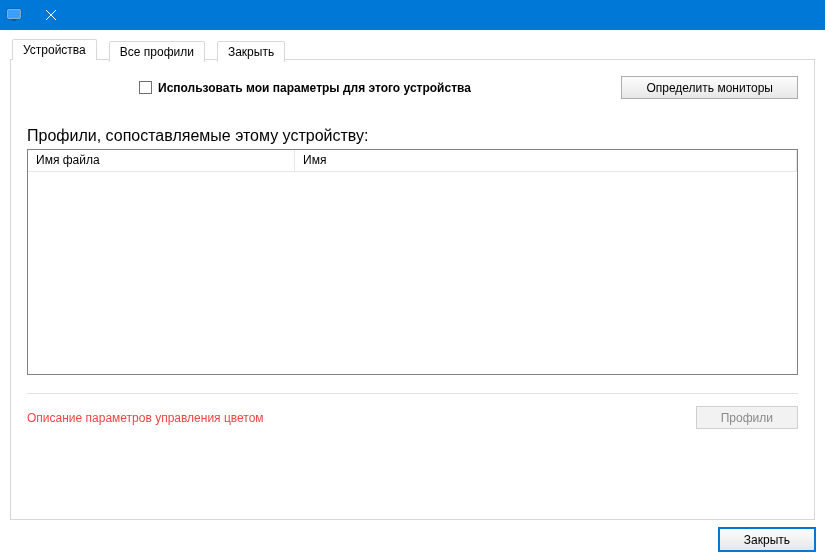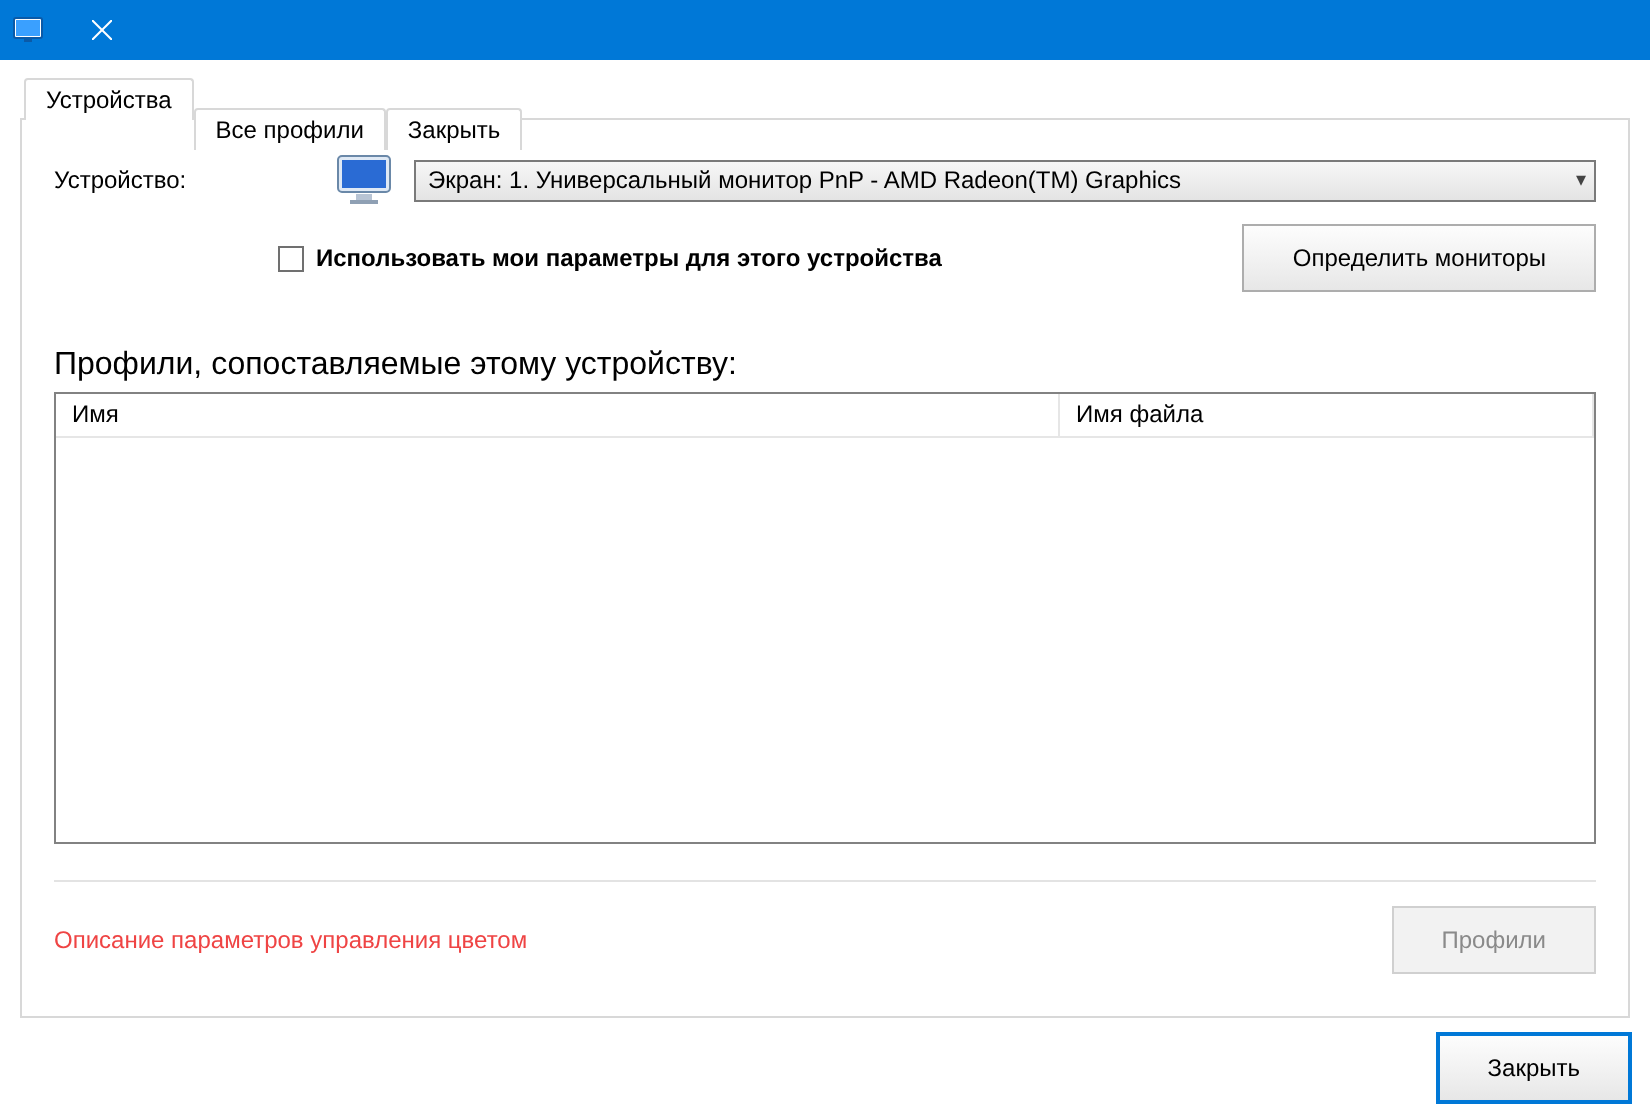--- a/index.html
+++ b/index.html
@@ -34,28 +34,28 @@
     height: 22px;
     padding-left: 2px;
     position: relative;
     z-index: 2;
   }
   .tab {
     padding: 3px 10px;
     border: 1px solid #d8d8d8;
     border-bottom: none;
     background: #fff;
-    margin-right: 0px;
+    margin-right: 12px;
     color: #000;
     font-size: 12px;
     border-radius: 2px 2px 0 0;
     position: relative;
   }
   .tab.inactive {
-    top: 15px;
+    top: 2px;
     background: #fff;
   }
   .tab.active {
     border-color: #d8d8d8;
     background: #fff;
     z-index: 3;
   }
   .tab.active::after{
     content:"";
     position:absolute;
@@ -91,21 +91,21 @@
   .device-select .chev { font-size: 10px; color: #444; }
 
   .usecheck-row { margin-left: 112px; display:flex; align-items:center; gap:6px;font-weight:bold; }
   .checkbox {
     width: 13px; height: 13px;
     border: 1px solid #707070;
     background: #fff;
   }
 
   .btn {
-    height: 34px;
+    height: 23px;
     border: 1px solid #adadad;
     background: linear-gradient(#fdfdfd,#e7e7e7);
     padding: 0 24px;
     font-size: 12px;
     text-align: center;
     display: inline-flex; align-items: center; justify-content: center;
   }
   .btn.disabled { color: #8a8a8a; background: #f2f2f2; border-color: #d0d0d0; }
   .btn.wide { min-width: 150px; }
   .btn.focused { outline: 2px solid #0078d7; outline-offset: -1px; }
@@ -166,50 +166,35 @@
 <div class="client">
 
   <div class="tabstrip">
     <div class="tab active">Устройства</div>
     <div class="tab inactive">Все профили</div>
     <div class="tab inactive">Закрыть</div>
   </div>
 
   <div class="tab-panel">
 
-    <div class="row device-row">
-      <div class="device-label">Устройство:</div>
-      <span class="monitor-icon">
-        <svg width="32" height="28" viewBox="0 0 32 28">
-          <rect x="2" y="2" width="26" height="18" rx="2" fill="#dfe9f5" stroke="#6a88a8"></rect>
-          <rect x="4" y="4" width="22" height="14" fill="#2a6bd4"></rect>
-          <rect x="11" y="21" width="8" height="3" fill="#b8c4d4"></rect>
-          <rect x="8" y="24" width="14" height="2" fill="#8fa0b4"></rect>
-        </svg>
-      </span>
-      <div class="device-select">
-        <span>Экран: 1. Универсальный монитор PnP - AMD Radeon(TM) Graphics</span>
-        <span class="chev">▾</span>
-      </div>
-    </div>
 
     <div class="row">
       <div class="usecheck-row">
         <div class="checkbox"></div>
         <span>Использовать мои параметры для этого устройства</span>
       </div>
       <div class="btn identify-btn">Определить мониторы</div>
     </div>
 
     <div class="profiles-label">Профили, сопоставляемые этому устройству:</div>
 
     <div class="listbox">
       <div class="listhdr">
+        <div class="col col-file">Имя файла</div>
         <div class="col col-name">Имя</div>
-        <div class="col col-file">Имя файла</div>
       </div>
       <div class="listbody"></div>
     </div>
 
 
     <div class="divider"></div>
 
     <div class="footer-inner">
       <span class="link">Описание параметров управления цветом</span>
       <div class="btn disabled profiles-btn">Профили</div>

